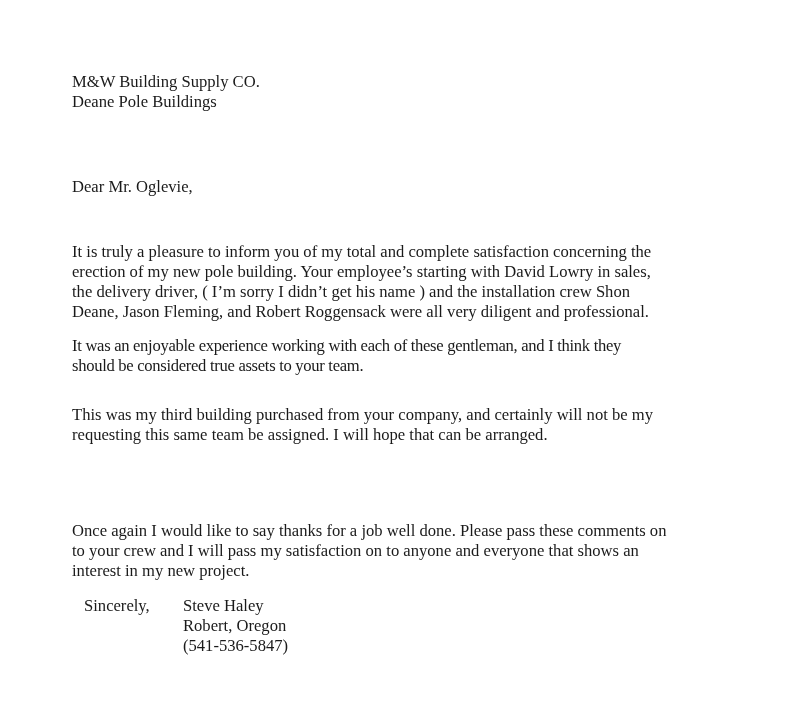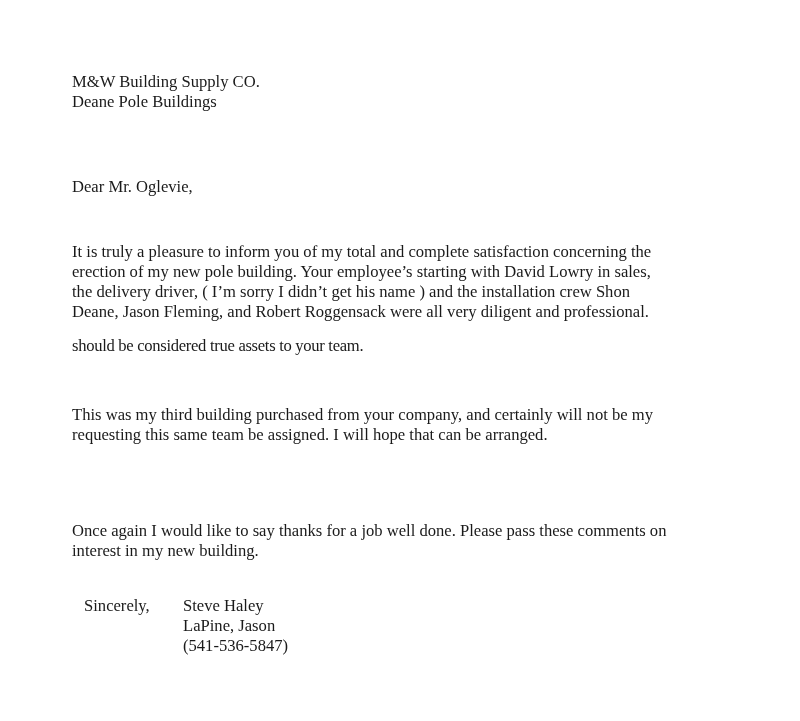--- a/index.html
+++ b/index.html
@@ -61,36 +61,38 @@
   </div>
 
   <div class="block p1">
     <span class="line">It is truly a pleasure to inform you of my total and complete satisfaction concerning the</span>
     <span class="line">erection of my new pole building. Your employee’s starting with David Lowry in sales,</span>
     <span class="line">the delivery driver, ( I’m sorry I didn’t get his name ) and the installation crew Shon</span>
     <span class="line">Deane, Jason Fleming, and Robert Roggensack were all very diligent and professional.</span>
   </div>
 
   <div class="block p2">
+    <span class="line">It was an enjoyable experience working with each of these gentleman, and I think they</span>
     <span class="line">should be considered true assets to your team.</span>
   </div>
 
   <div class="block p3">
     <span class="line">This was my third building purchased from your company, and certainly will not be my</span>
     <span class="line">requesting this same team be assigned. I will hope that can be arranged.</span>
   </div>
 
   <div class="block p4">
     <span class="line">Once again I would like to say thanks for a job well done. Please pass these comments on</span>
-    <span class="line">interest in my new building.</span>
+    <span class="line">to your crew and I will pass my satisfaction on to anyone and everyone that shows an</span>
+    <span class="line">interest in my new project.</span>
   </div>
 
   <div class="closing">
     <span class="line">Sincerely,</span>
   </div>
 
   <div class="signature">
     <span class="line">Steve Haley</span>
-    <span class="line">LaPine, Jason</span>
+    <span class="line">Robert, Oregon</span>
     <span class="line">(541-536-5847)</span>
   </div>
 
 </div>
 
 </body></html>

